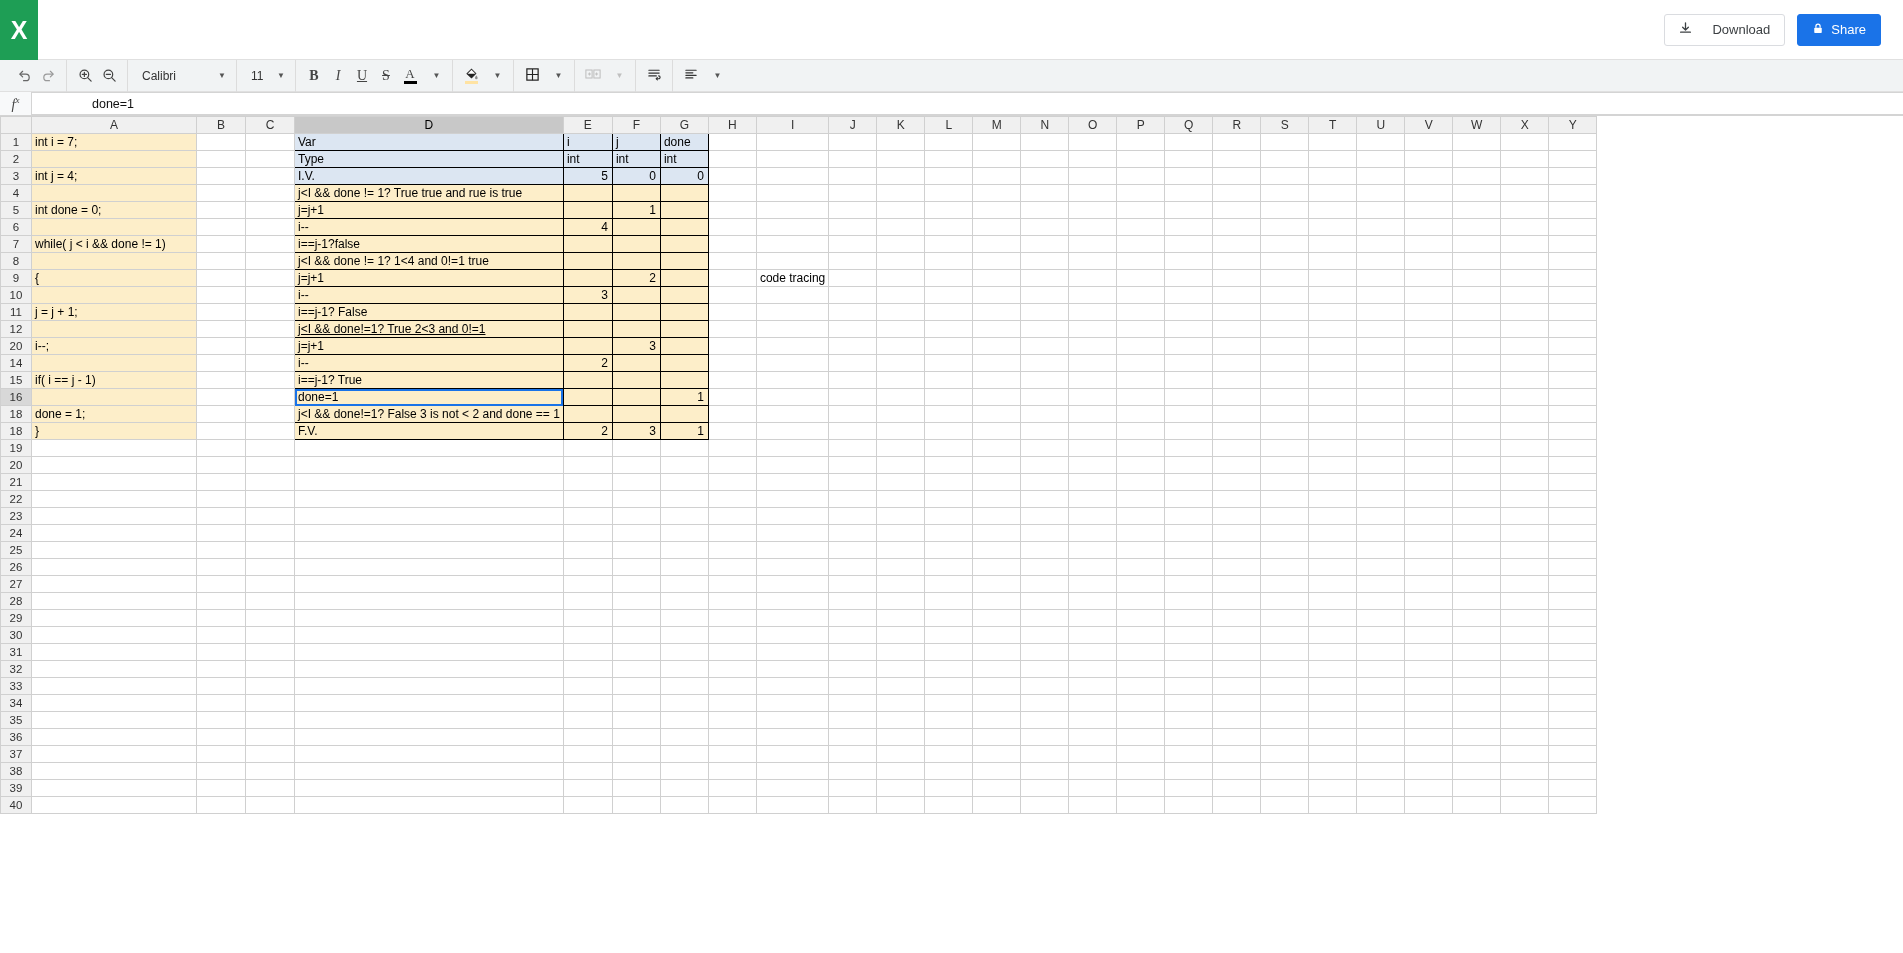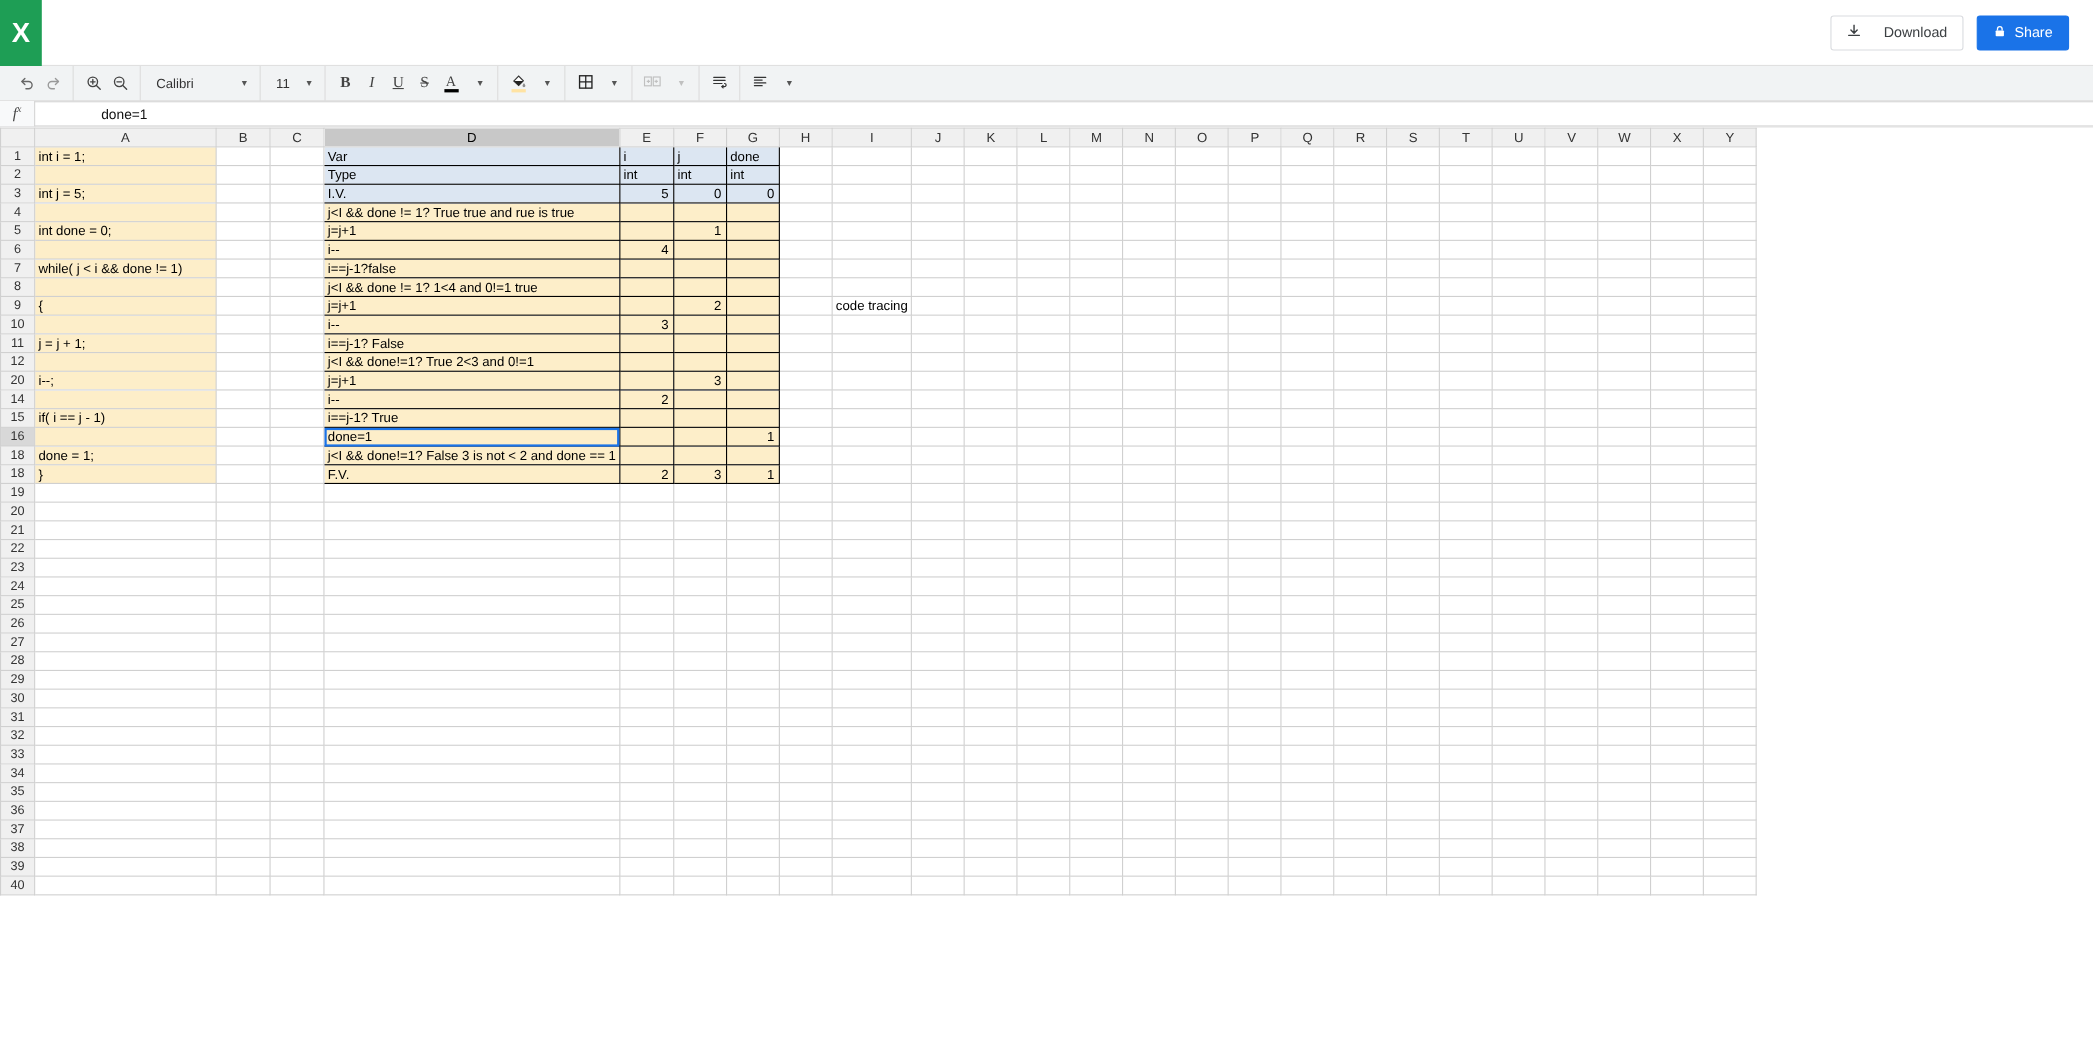--- a/index.html
+++ b/index.html
@@ -405,21 +405,21 @@
           <th class="colhead" style="width: 48px;">V</th>
           <th class="colhead" style="width: 48px;">W</th>
           <th class="colhead" style="width: 48px;">X</th>
           <th class="colhead" style="width: 48px;">Y</th>
         </tr>
     </thead>
     <tbody id="sheet-body">
         <tr>
           <td class="rowhead">1</td>
           <td class="cell fill-code" style="width: 165px;">
-            <div class="cell-inner t-left">int i = 1;</div>
+            <div class="cell-inner t-left">int i = 7;</div>
           </td>
           <td class="cell" style="width: 49px;">
             <div class="cell-inner t-left"></div>
           </td>
           <td class="cell" style="width: 49px;">
             <div class="cell-inner t-left"></div>
           </td>
           <td class="cell fill-head bdr" style="width: 245px;">
             <div class="cell-inner t-left">Var</div>
           </td>
@@ -561,21 +561,21 @@
           <td class="cell" style="width: 48px;">
             <div class="cell-inner t-left"></div>
           </td>
           <td class="cell" style="width: 48px;">
             <div class="cell-inner t-left"></div>
           </td>
         </tr>
         <tr>
           <td class="rowhead">3</td>
           <td class="cell fill-code" style="width: 165px;">
-            <div class="cell-inner t-left">int j = 5;</div>
+            <div class="cell-inner t-left">int j = 4;</div>
           </td>
           <td class="cell" style="width: 49px;">
             <div class="cell-inner t-left"></div>
           </td>
           <td class="cell" style="width: 49px;">
             <div class="cell-inner t-left"></div>
           </td>
           <td class="cell fill-head bdr" style="width: 245px;">
             <div class="cell-inner t-left">I.V.</div>
           </td>
@@ -1271,21 +1271,21 @@
           <td class="rowhead">12</td>
           <td class="cell fill-code" style="width: 165px;">
             <div class="cell-inner t-left"></div>
           </td>
           <td class="cell" style="width: 49px;">
             <div class="cell-inner t-left"></div>
           </td>
           <td class="cell" style="width: 49px;">
             <div class="cell-inner t-left"></div>
           </td>
-          <td class="cell fill-trace bdr" style="width: 245px;">
+          <td class="cell fill-trace bdr" style="width: 245px; text-decoration: underline;">
             <div class="cell-inner t-left">j&lt;I &amp;&amp; done!=1? True 2&lt;3 and 0!=1</div>
           </td>
           <td class="cell fill-trace bdr" style="width: 49px;">
             <div class="cell-inner t-left"></div>
           </td>
           <td class="cell fill-trace bdr" style="width: 48px;">
             <div class="cell-inner t-left"></div>
           </td>
           <td class="cell fill-trace bdr" style="width: 48px;">
             <div class="cell-inner t-left"></div>

